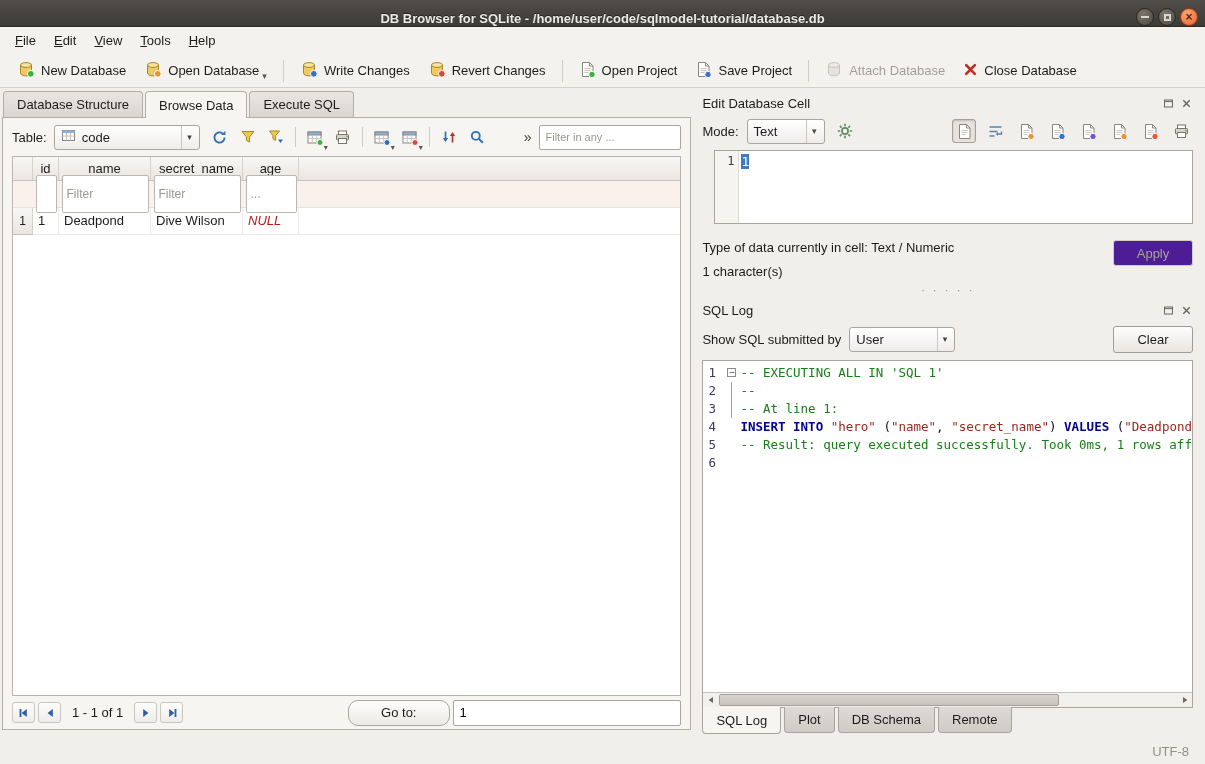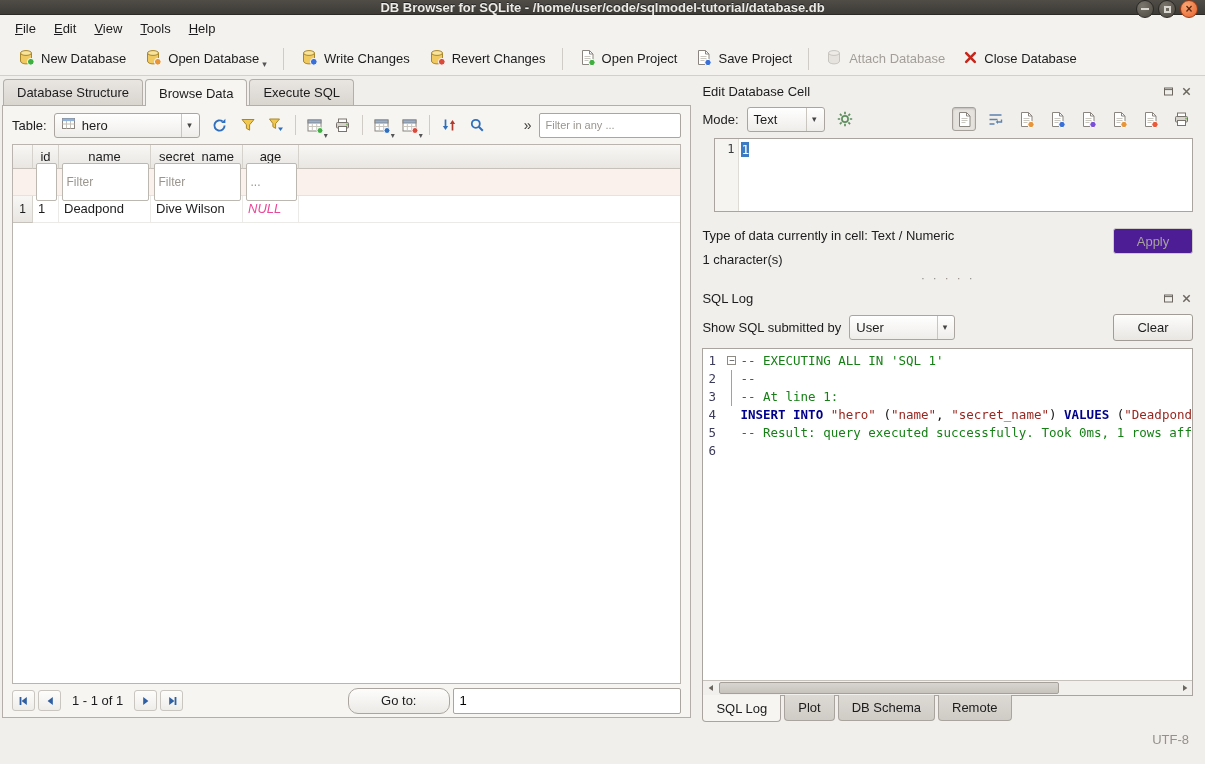--- a/index.html
+++ b/index.html
@@ -1,20 +1,20 @@
 <!DOCTYPE html>
 <html><head>
 <meta charset="utf-8">
 <style>
 *{margin:0;padding:0;box-sizing:border-box;cursor:default;}
 html,body{width:1205px;height:764px;overflow:hidden;}
 body{font-family:"Liberation Sans",sans-serif;font-size:13px;background:#f1efec;color:#1c1c1c;}
 
 
-.titlebar{height:15px;background:linear-gradient(#504d47,#3d3b36);display:flex;align-items:flex-start;position:relative;border-bottom:1px solid #2c2a26;}
+.titlebar{height:27px;background:linear-gradient(#504d47,#3d3b36);display:flex;align-items:flex-end;position:relative;border-bottom:1px solid #2c2a26;}
 .titlebar .title{position:absolute;left:0;right:0;text-align:center;color:#eceae5;font-weight:bold;font-size:13px;text-shadow:0 -1px 0 #222;}
 .win-controls{margin-left:auto;display:flex;gap:4px;padding-right:7px;z-index:2;}
 .winbtn{width:18px;height:18px;border-radius:50%;border:1px solid #2a2824;background:radial-gradient(circle at 35% 30%,#7b766d,#4b4840);display:flex;align-items:center;justify-content:center;}
 .winbtn.close{background:radial-gradient(circle at 35% 30%,#f9a875,#e8612c);border-color:#9a3a14;}
 .glyph-min{width:8px;height:2px;background:#d9d6cf;display:block;}
 .glyph-max{width:7px;height:7px;border:2px solid #d9d6cf;display:block;}
 .glyph-x{color:#5e2610;font-weight:bold;font-size:12px;line-height:1;}
 
 
 .menubar{height:27px;background:#f4f2ef;display:flex;align-items:center;padding-left:6px;}
@@ -58,21 +58,21 @@
 .grow{display:flex;}
 .hc{background:linear-gradient(#f8f7f5,#e9e6e2);border-right:1px solid #d5d1cb;border-bottom:1px solid #c6c2bb;height:24px;line-height:23px;text-align:center;flex:0 0 auto;overflow:hidden;}
 .hc.filler{flex:1;border-right:none;}
 .frow{height:27px;background:#faf1ec;border-bottom:1px solid #e6e2dc;display:flex;align-items:center;}
 .fcell{flex:0 0 auto;display:flex;align-items:center;justify-content:center;height:100%;}
 .fcell.filler{flex:1;}
 .fcell input{width:calc(100% - 5px);height:21px;border:1px solid #bcb8b1;border-radius:2px;padding:18px 4px;font-size:12px;background:#fff;font-family:inherit;overflow:hidden;}
 .drow{height:27px;display:flex;}
 .gut{background:linear-gradient(#f8f7f5,#e9e6e2);border-right:1px solid #d5d1cb;border-bottom:1px solid #c6c2bb;text-align:center;font-size:12px;line-height:26px;flex:0 0 auto;}
 .dcell{border-right:1px solid #eceae6;border-bottom:1px solid #eceae6;padding:0 5px;line-height:26px;flex:0 0 auto;overflow:hidden;white-space:nowrap;}
-.dcell.null{color:#ec4899;font-style:italic;}
+.dcell.null{color:#b91c1c;font-style:italic;}
 .dcell.filler{flex:1;border-right:none;}
 .grid-rest{flex:1;background:#fff;}
 
 
 .navrow{height:33px;display:flex;align-items:center;gap:3px;padding:0 9px;}
 .navbtn{width:23px;height:21px;display:flex;align-items:center;justify-content:center;border:1px solid #c9c5bf;border-radius:3px;background:linear-gradient(#fdfdfc,#efedea);}
 .range-label{margin:0 8px;}
 .nav-spacer{flex:1;}
 .goto-btn{height:26px;padding:0 32px;border:1px solid #aaa69f;border-radius:10px;background:linear-gradient(#fdfdfc,#eceae6);display:flex;align-items:center;}
 .goto-input{width:228px;height:26px;border:1px solid #aaa69f;border-radius:2px;padding:0 6px;font-size:13px;font-family:inherit;}
@@ -223,21 +223,21 @@
       </div>
     <div class="pane">
       <div class="browse-controls">
         <span>Table:</span>
         <div class="combo combo-hero">
           <span id="combo-table-icon"><svg width="15" height="15" viewBox="0 0 15 15">
                 <rect x="1.5" y="2.5" width="12" height="10" fill="#fff" stroke="#8a867f"></rect>
                 <rect x="1.5" y="2.5" width="12" height="2.6" fill="#8fb1dd"></rect>
                 <path d="M1.5 8h12M5.5 5v7.5M9.5 5v7.5" stroke="#c2beb8"></path>
               </svg></span>
-          <span class="cval">hero</span>
+          <span class="cval">code</span>
           <span class="carrow">▾</span>
         </div>
         <span id="browse-icons">
             <span class="ibtn">
               <svg width="17" height="17" viewBox="0 0 17 17">
                 <path d="M13.6 8.5a5.1 5.1 0 1 1-1.9-3.96" fill="none" stroke="#2f6fbe" stroke-width="1.9"></path>
                 <path d="M14.4 1.8v4.2h-4.2z" fill="#2f6fbe"></path>
               </svg>
             </span>
             <span class="ibtn">

